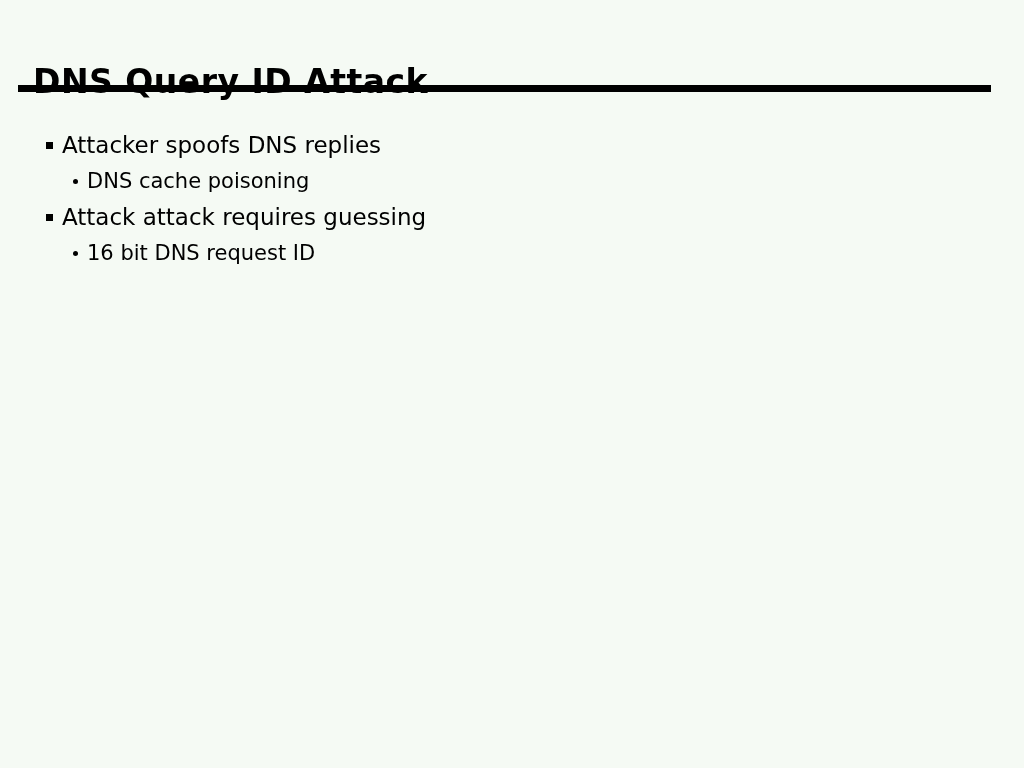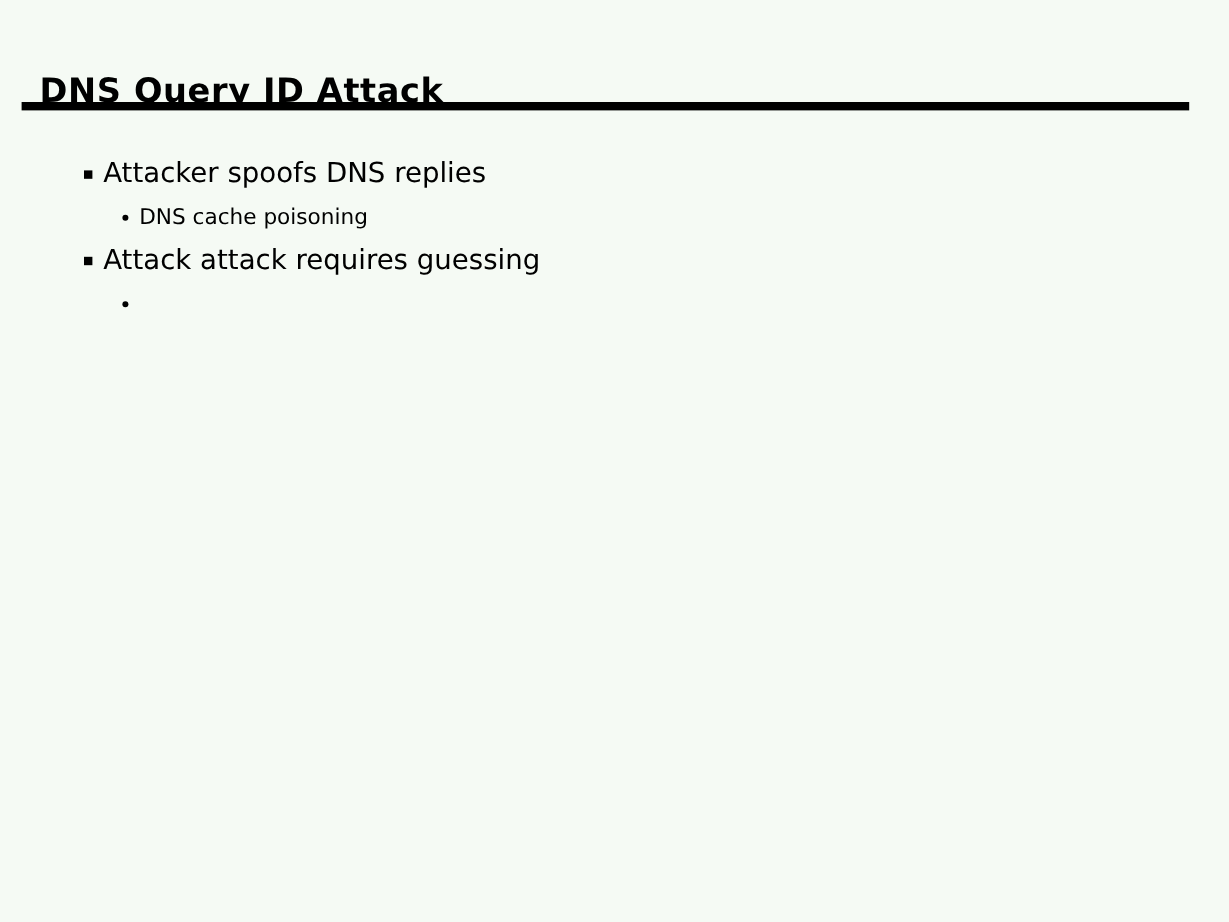--- a/index.html
+++ b/index.html
@@ -16,21 +16,21 @@
     position: relative;
   }
   .slide {
     position: absolute;
     inset: 0;
   }
   .slide-title {
     position: absolute;
     left: 33px;
     top: 40px;
-    font-size: 28px;
+    font-size: 33px;
     font-weight: 600;
     letter-spacing: 0.5px;
     white-space: nowrap;
   }
   .title-rule {
     position: absolute;
     left: 18px;
     top: 85px;
     width: 973px;
     height: 7px;
@@ -42,26 +42,26 @@
     top: 127px;
     width: 1000px;
   }
   .bullet-item {
     display: flex;
     align-items: center;
     height: 36px;
     font-weight: 500;
   }
   .bullet-item.level-1 {
-    padding-left: 70px;
+    padding-left: 46px;
     font-size: 23px;
   }
   .bullet-item.level-2 {
-    padding-left: 102px;
-    font-size: 18px;
+    padding-left: 73px;
+    font-size: 21px;
   }
   .marker {
     flex: 0 0 auto;
     background: #000000;
     display: inline-block;
   }
   .level-1 .marker {
     width: 7px;
     height: 7px;
     margin-right: 9px;
@@ -97,17 +97,18 @@
       <span class="bullet-text">DNS cache poisoning</span>
     </div>
 
     <div class="bullet-item level-1">
       <span class="marker"></span>
       <span class="bullet-text">Attack attack requires guessing</span>
     </div>
 
     <div class="bullet-item level-2">
       <span class="marker"></span>
+      <span class="bullet-text">16 bit DNS request ID</span>
     </div>
 
 
   </div>
 </div>
 
 </body></html>

